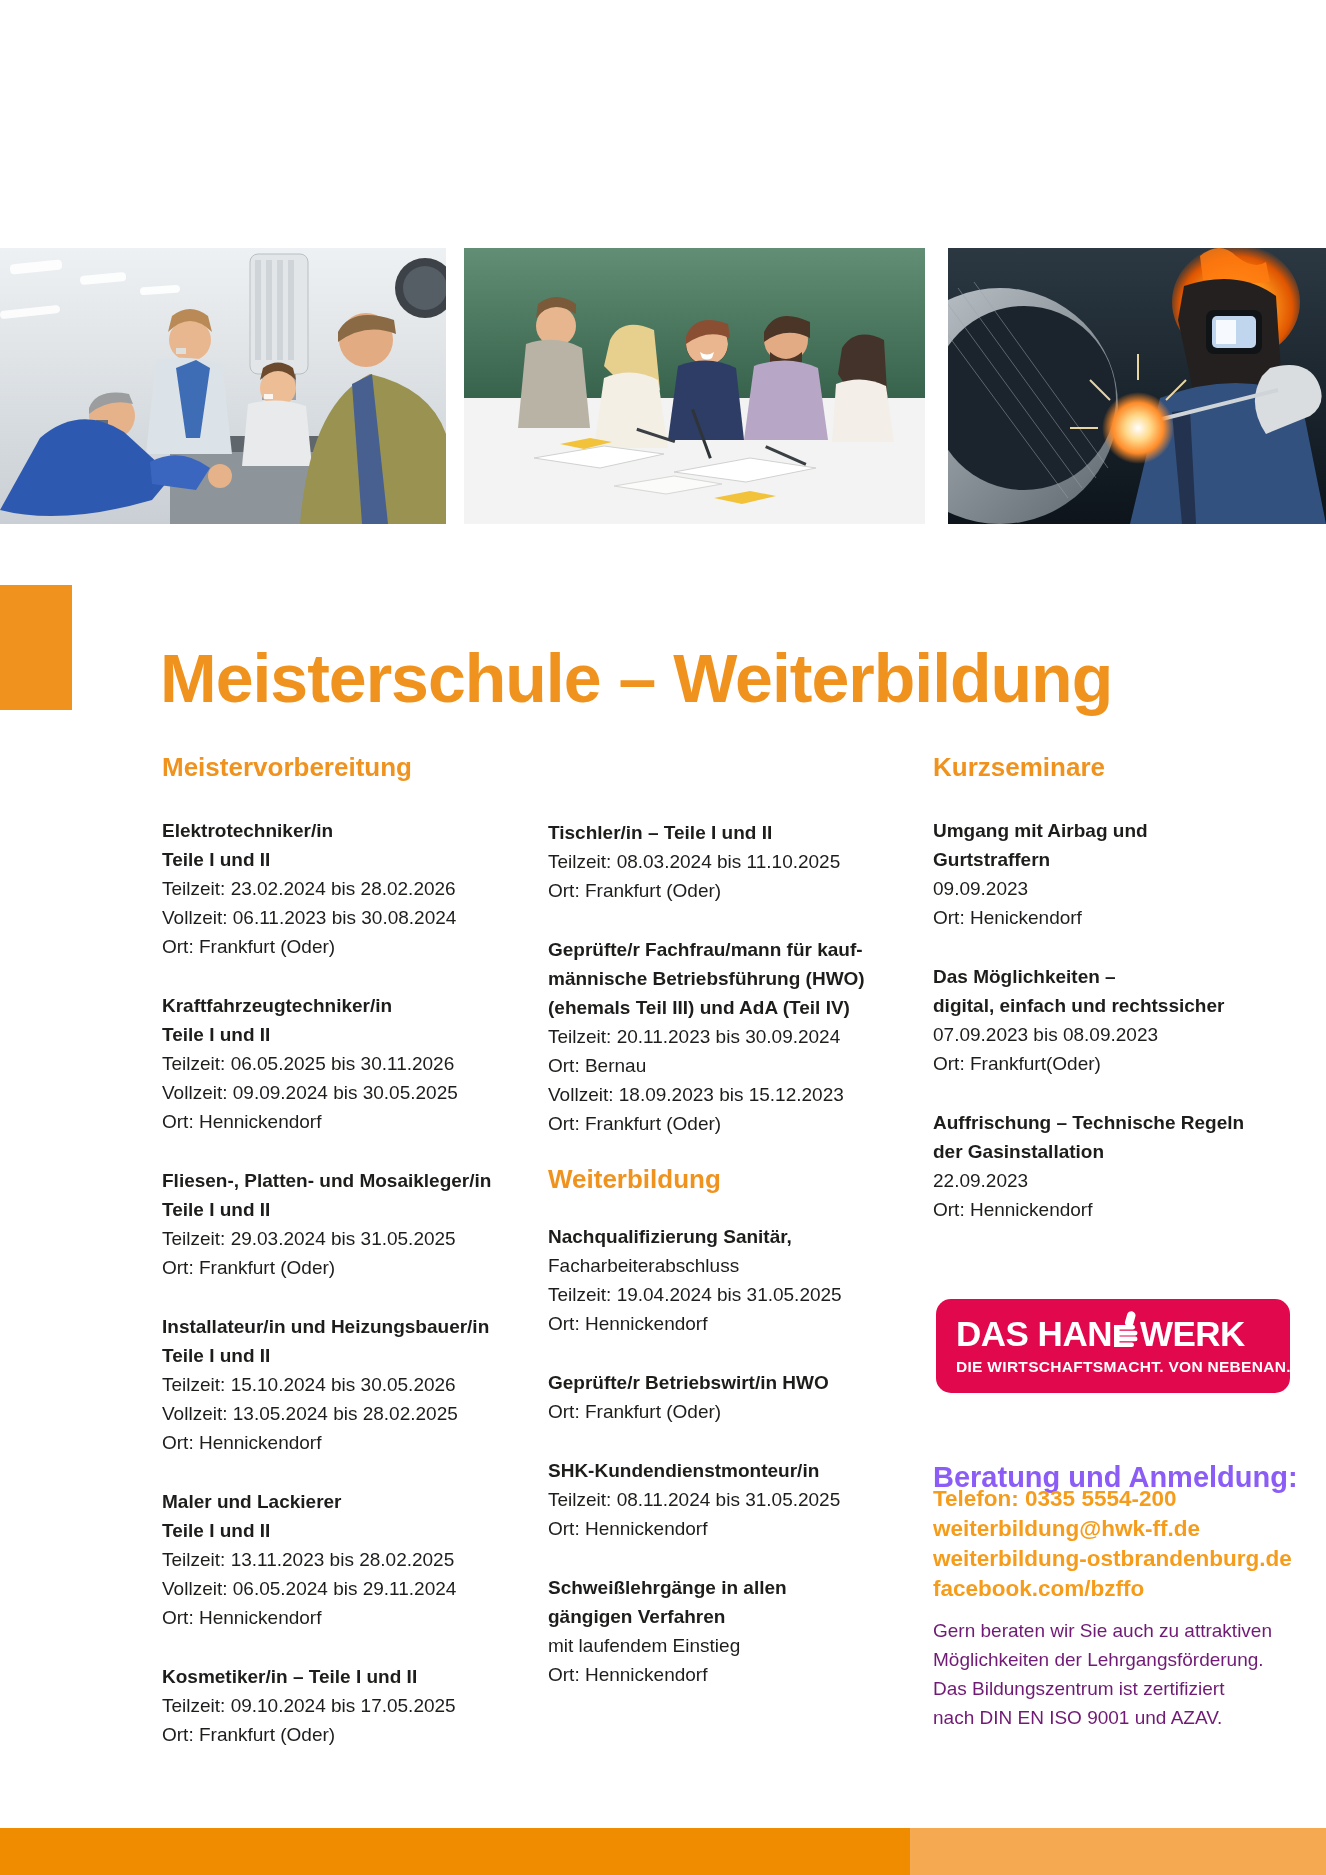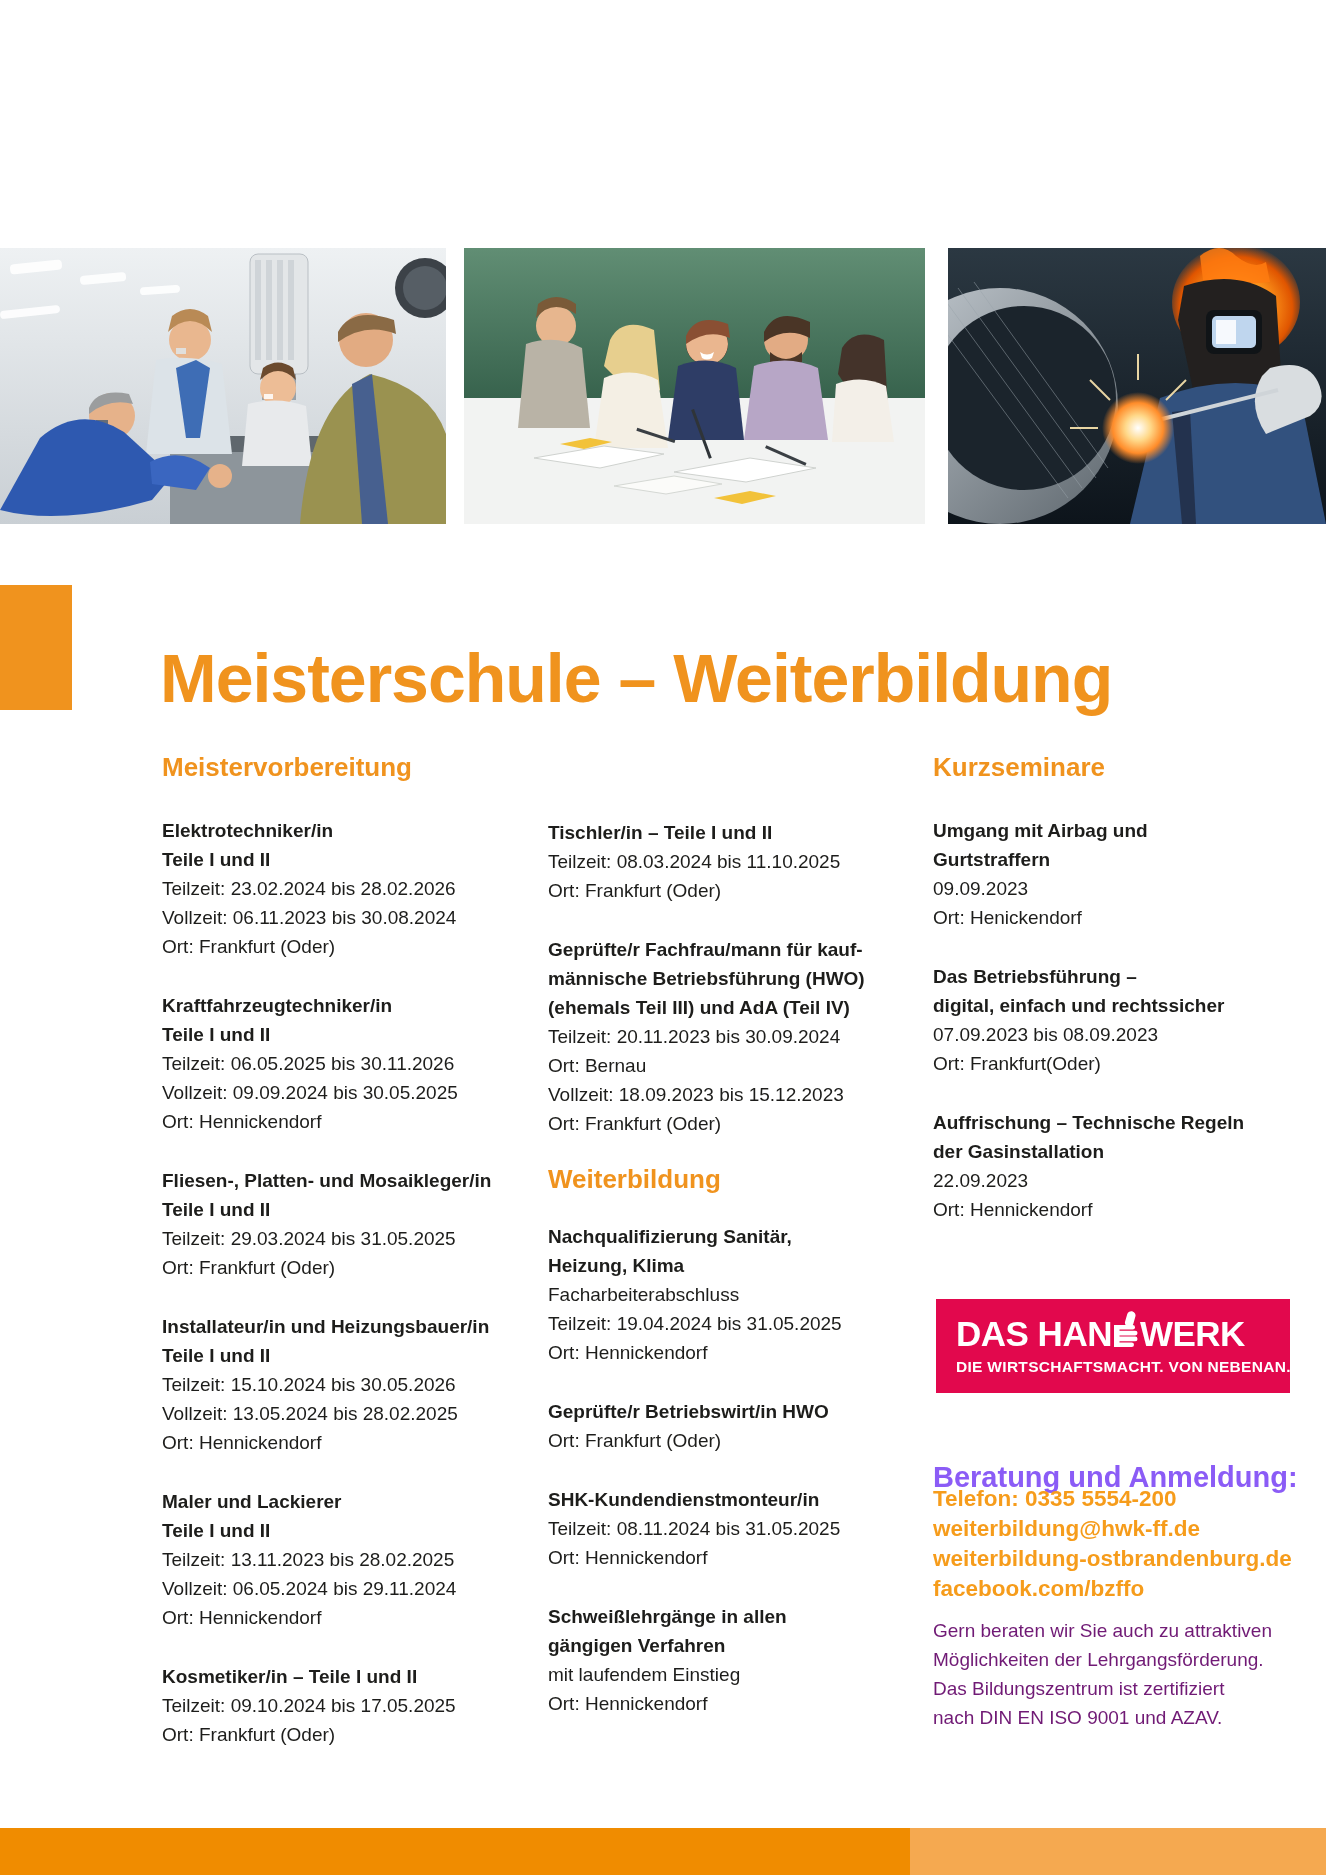--- a/index.html
+++ b/index.html
@@ -38,21 +38,21 @@
     font-size:26px;font-weight:bold;color:#F0931E;
     line-height:38px;margin:0 0 30px 0;
   }
   #col2 .section-heading{margin-top:-8px;margin-bottom:24px;}
   .course{margin-bottom:30px;font-size:19px;line-height:29px;}
   .course .t{font-weight:bold;}
   
   .hw-logo{
     position:absolute;left:936px;top:1299px;width:354px;height:94px;
     background:#E2084D;color:#ffffff;box-sizing:border-box;
-    padding:12px 0 0 20px;overflow:hidden;
+    padding:12px 0 0 20px;overflow:hidden;border-radius:15px;
   }
   .hw-line1{display:flex;align-items:center;font-weight:bold;
     font-size:35px;line-height:38px;letter-spacing:-0.5px;white-space:nowrap;}
   .hw-line1 svg{margin:0 1px 2px 1px;}
   .hw-line2{font-weight:bold;font-size:15.5px;line-height:20px;
     letter-spacing:0.3px;white-space:nowrap;}
   
   .contact-heading{
     position:absolute;left:933px;top:1436px;
     font-size:29px;line-height:34px;font-weight:bold;color:#8b5cf6;white-space:nowrap;
@@ -314,21 +314,20 @@
       <div>Teilzeit: 20.11.2023 bis 30.09.2024</div>
       <div>Ort: Bernau</div>
       <div>Vollzeit: 18.09.2023 bis 15.12.2023</div>
       <div>Ort: Frankfurt (Oder)</div>
     </div>
 
     <h2 class="section-heading">Weiterbildung</h2>
 
     <div class="course">
       <div class="t">Nachqualifizierung Sanitär,</div>
-      <div class="t">Heizung, Klima</div>
       <div>Facharbeiterabschluss</div>
       <div>Teilzeit: 19.04.2024 bis 31.05.2025</div>
       <div>Ort: Hennickendorf</div>
     </div>
 
     <div class="course">
       <div class="t">Geprüfte/r Betriebswirt/in HWO</div>
       <div>Ort: Frankfurt (Oder)</div>
     </div>
 
@@ -350,21 +349,21 @@
     <h2 class="section-heading">Kurzseminare</h2>
 
     <div class="course">
       <div class="t">Umgang mit Airbag und</div>
       <div class="t">Gurtstraffern</div>
       <div>09.09.2023</div>
       <div>Ort: Henickendorf</div>
     </div>
 
     <div class="course">
-      <div class="t">Das Betriebsführung –</div>
+      <div class="t">Das Möglichkeiten –</div>
       <div class="t">digital, einfach und rechtssicher</div>
       <div>07.09.2023 bis 08.09.2023</div>
       <div>Ort: Frankfurt(Oder)</div>
     </div>
 
     <div class="course">
       <div class="t">Auffrischung – Technische Regeln</div>
       <div class="t">der Gasinstallation</div>
       <div>22.09.2023</div>
       <div>Ort: Hennickendorf</div>

